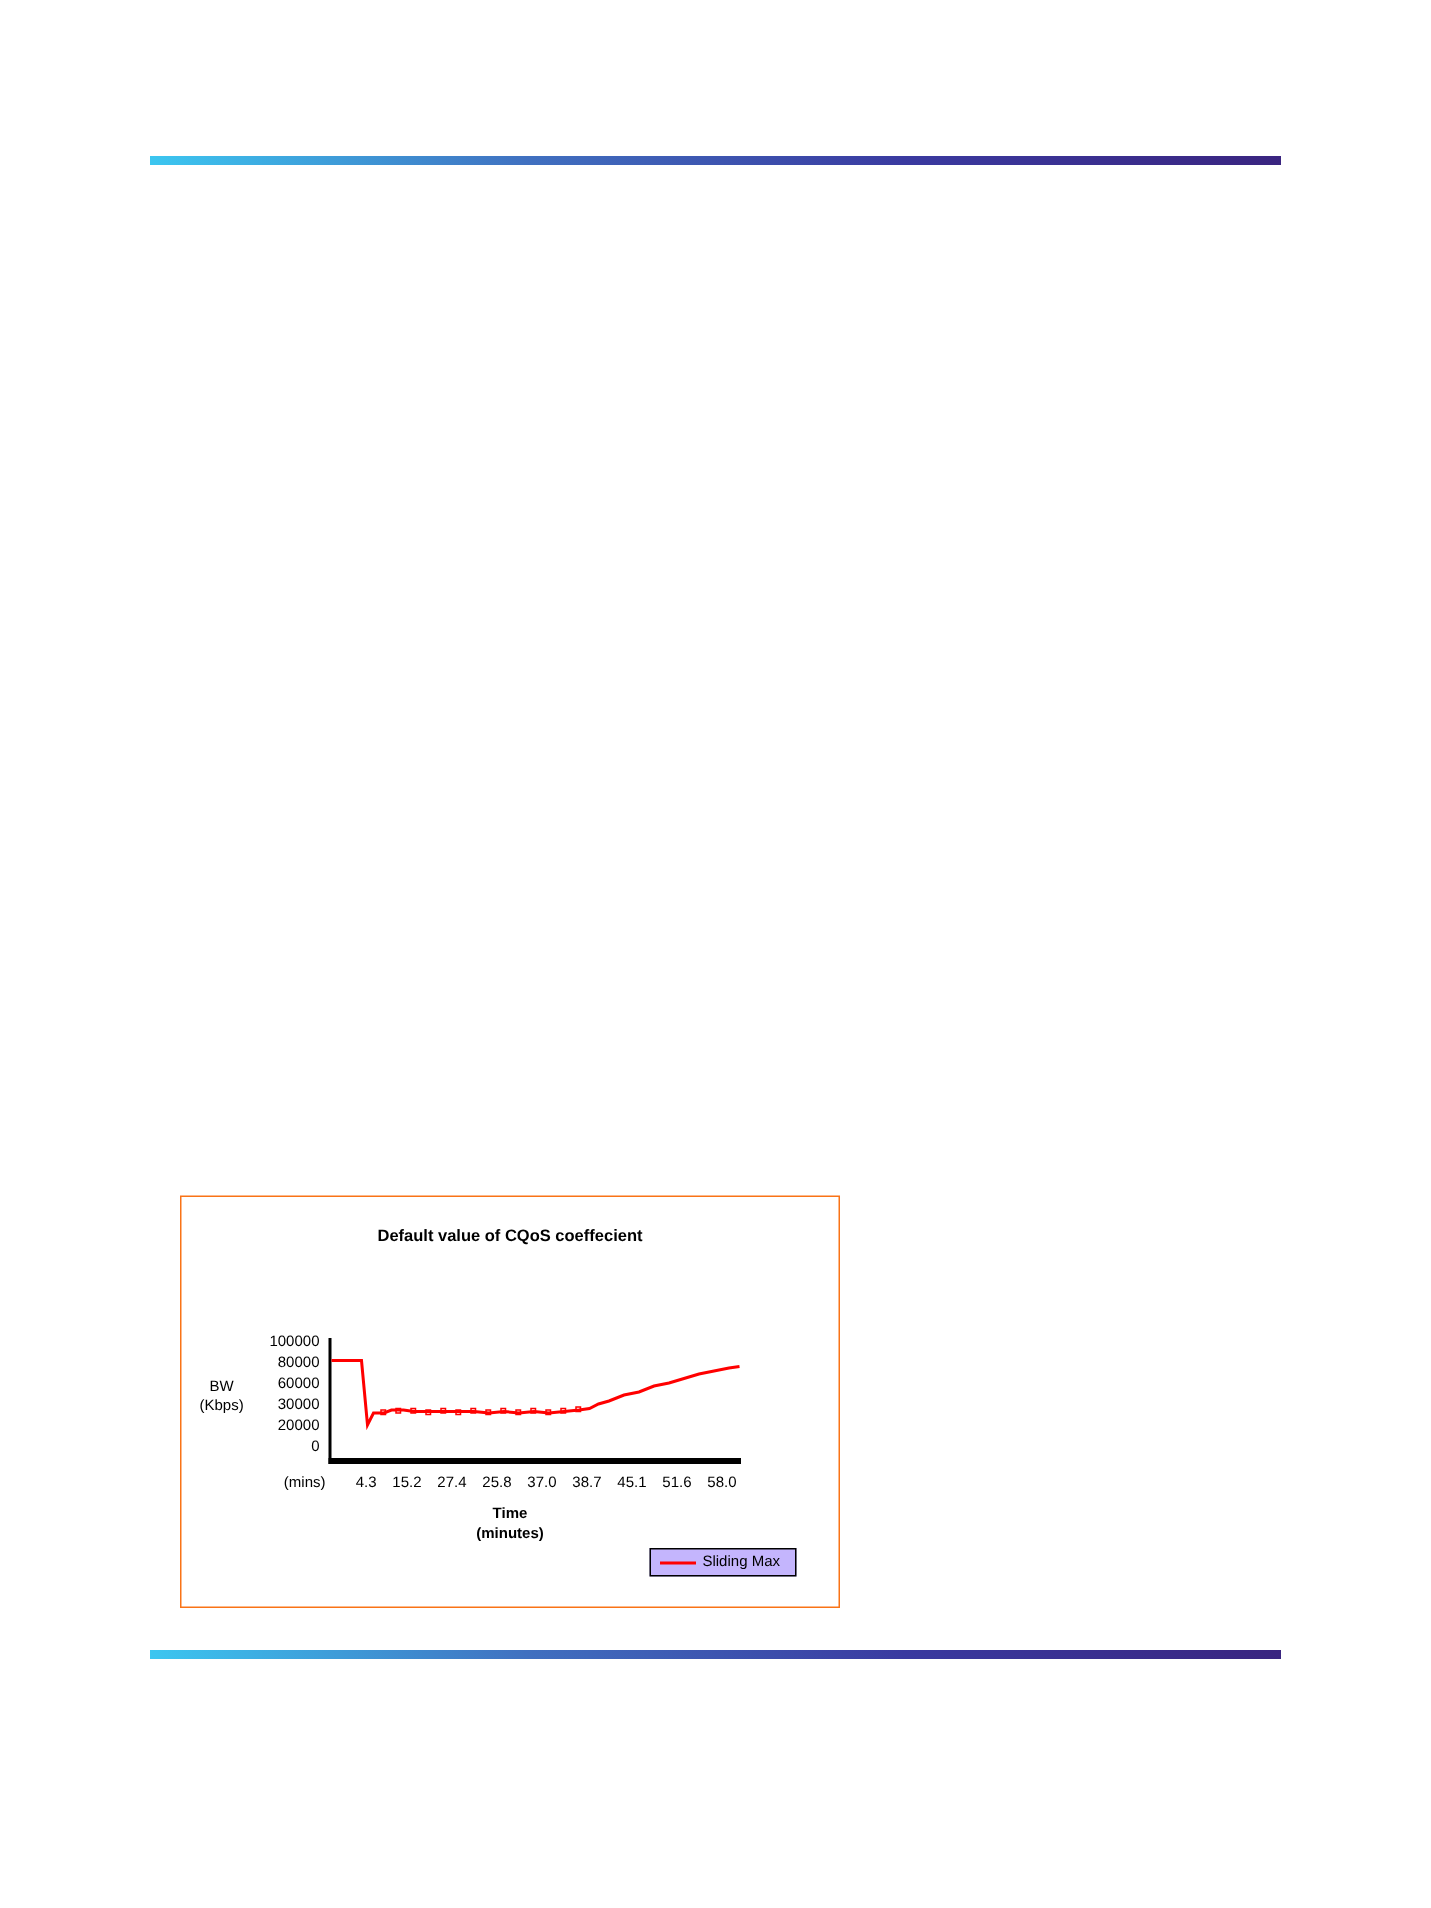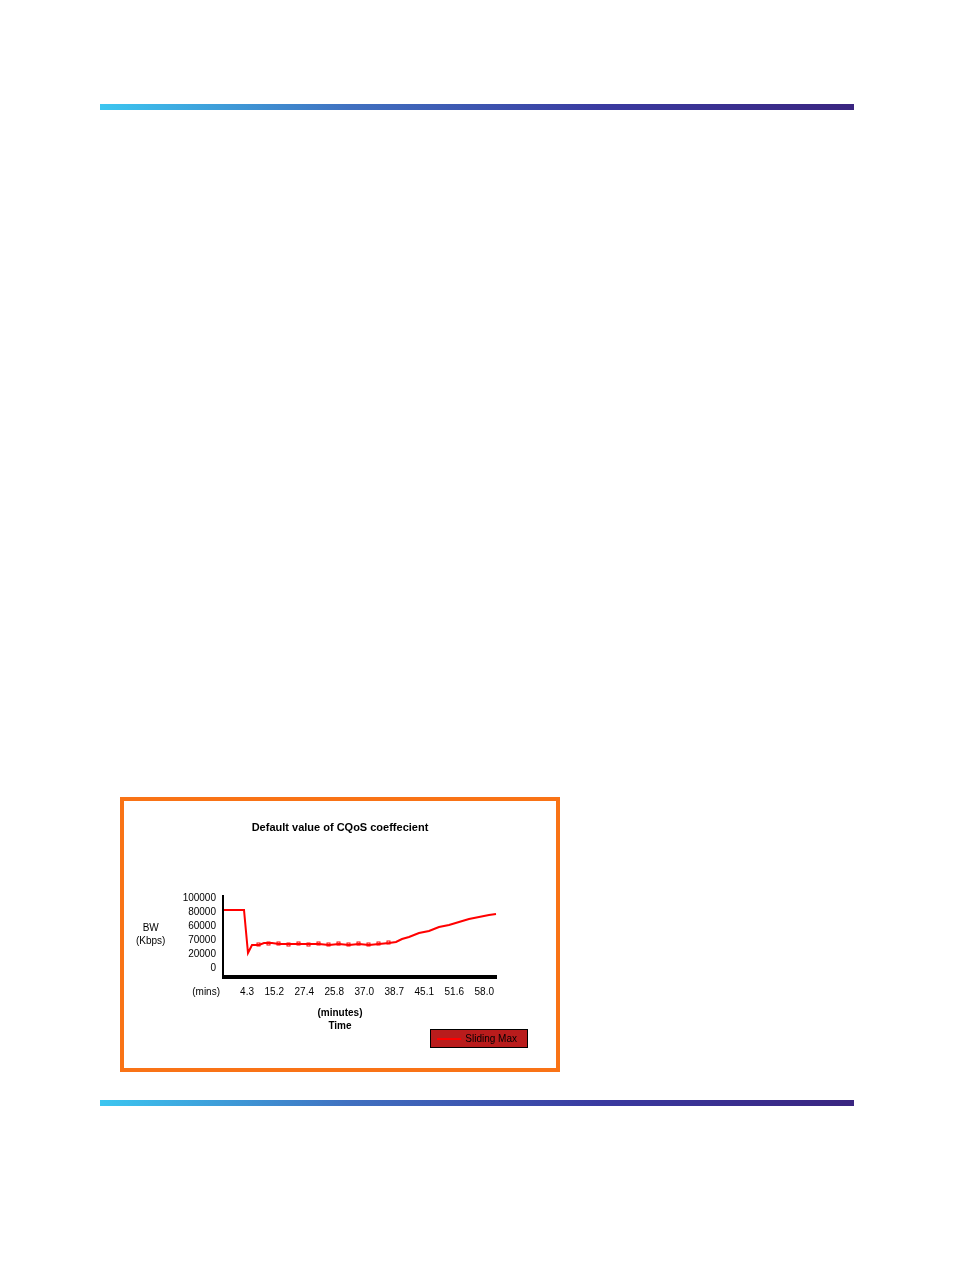--- a/index.html
+++ b/index.html
@@ -19,21 +19,21 @@
     }
     .top-bar { top: 104px; }
     .bottom-bar { top: 1100px; }
     
     .chart-container {
       position: absolute;
       left: 120px;
       top: 797px;
       width: 440px;
       height: 275px;
-      border: 4px solid #f97316;
+      border: 1px solid #f97316;
       background: white;
     }
     
     .chart-title {
       position: absolute;
       top: 20px;
       left: 0;
       right: 0;
       text-align: center;
       font-size: 11px;
@@ -108,21 +108,21 @@
     
     .legend-box {
       position: absolute;
       right: 28px;
       bottom: 20px;
       border: 1px solid #000;
       padding: 3px 10px 3px 6px;
       font-size: 10px;
       display: flex;
       align-items: center;
-      background: #b91c1c;
+      background: #c4b5fd;
     }
     .legend-line {
       width: 24px;
       height: 2px;
       background: #ff0000;
       margin-right: 4px;
     }
     
     .data-line {
       stroke: #ff0000;
@@ -146,21 +146,21 @@
 
   <div class="y-axis-label">
     <div>BW</div>
     <div>(Kbps)</div>
   </div>
 
   <div class="y-tick-labels">
     <div>100000</div>
     <div>80000</div>
     <div>60000</div>
-    <div>70000</div>
+    <div>30000</div>
     <div>20000</div>
     <div>0</div>
   </div>
 
   <div class="plot-area">
     <svg width="275" height="84" style="overflow:visible">
       <polyline class="data-line" points="0,15 12,15 20,15 24,58 28,50 30,50 35,50 40,48 48,48 55,49 65,49 75,49 85,49 95,49 105,50 115,49 125,50 135,49 145,50 155,49 165,48 172,47 178,44 185,42 195,38 205,36 215,32 225,30 235,27 245,24 255,22 265,20 272,19"></polyline>
       <g>
         <rect x="33" y="48" width="3" height="3" class="data-markers"></rect>
         <rect x="43" y="47" width="3" height="3" class="data-markers"></rect>
@@ -187,21 +187,21 @@
     <span class="x-tick">27.4</span>
     <span class="x-tick">25.8</span>
     <span class="x-tick">37.0</span>
     <span class="x-tick">38.7</span>
     <span class="x-tick">45.1</span>
     <span class="x-tick">51.6</span>
     <span class="x-tick">58.0</span>
   </div>
 
   <div class="x-axis-label">
+    <div>Time</div>
     <div>(minutes)</div>
-    <div>Time</div>
   </div>
 
   <div class="legend-box">
     <div class="legend-line"></div>
     <span>Sliding Max</span>
   </div>
 </div>
 
 </body></html>

